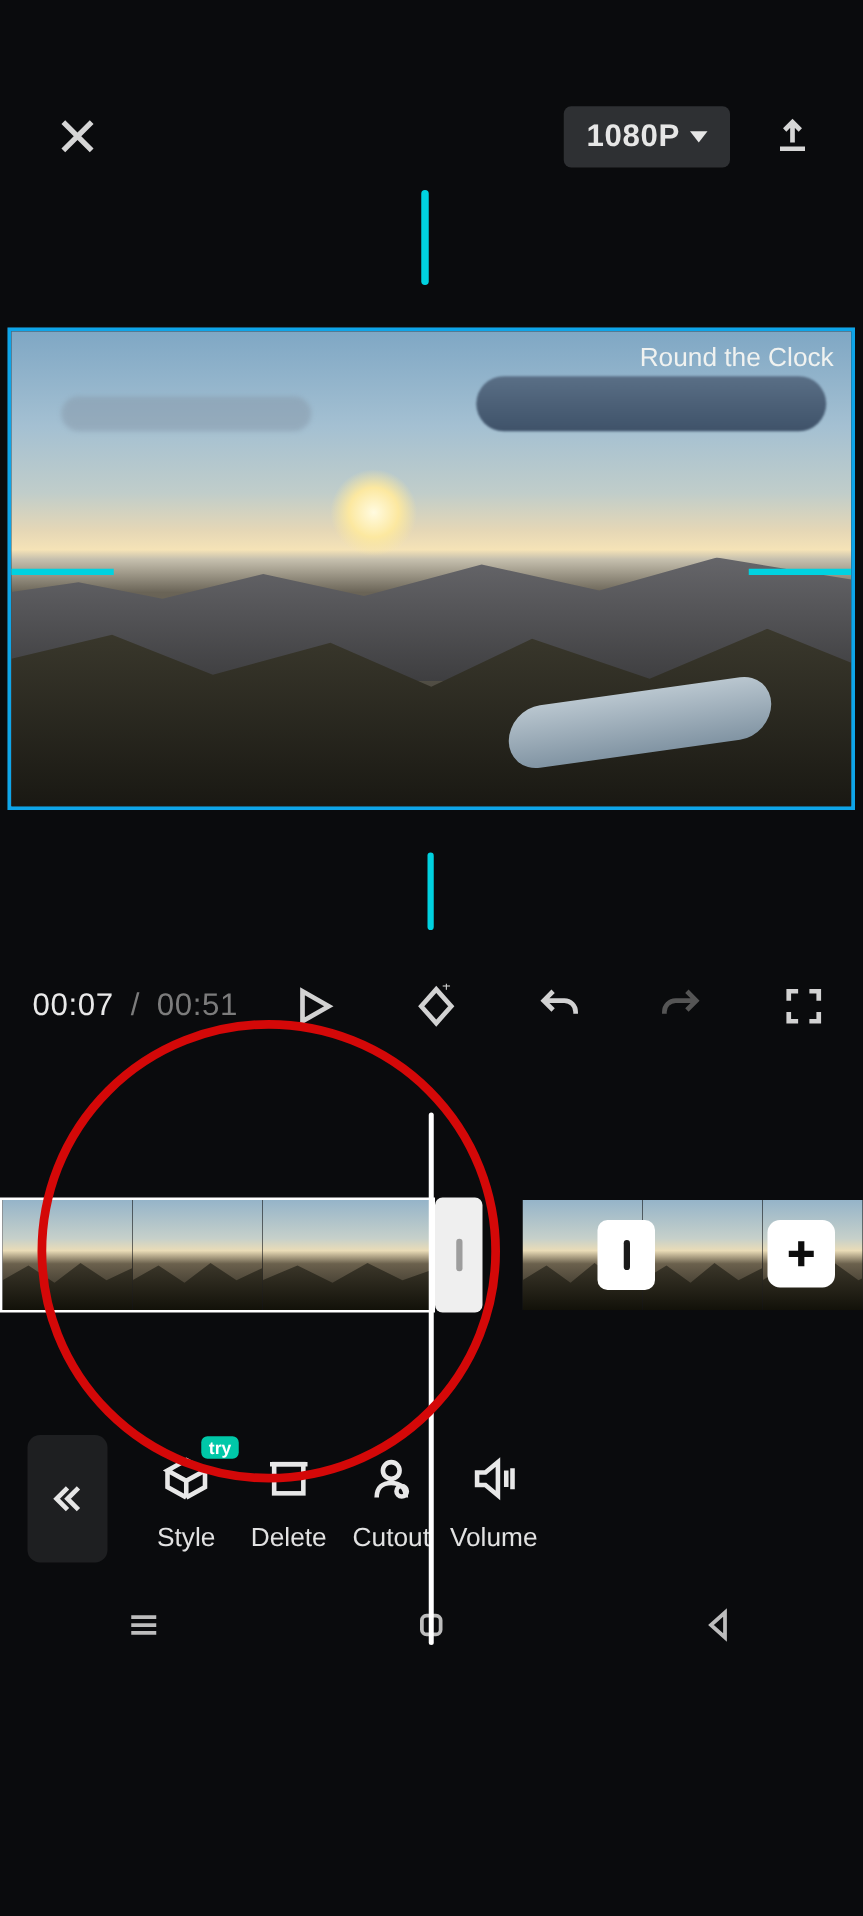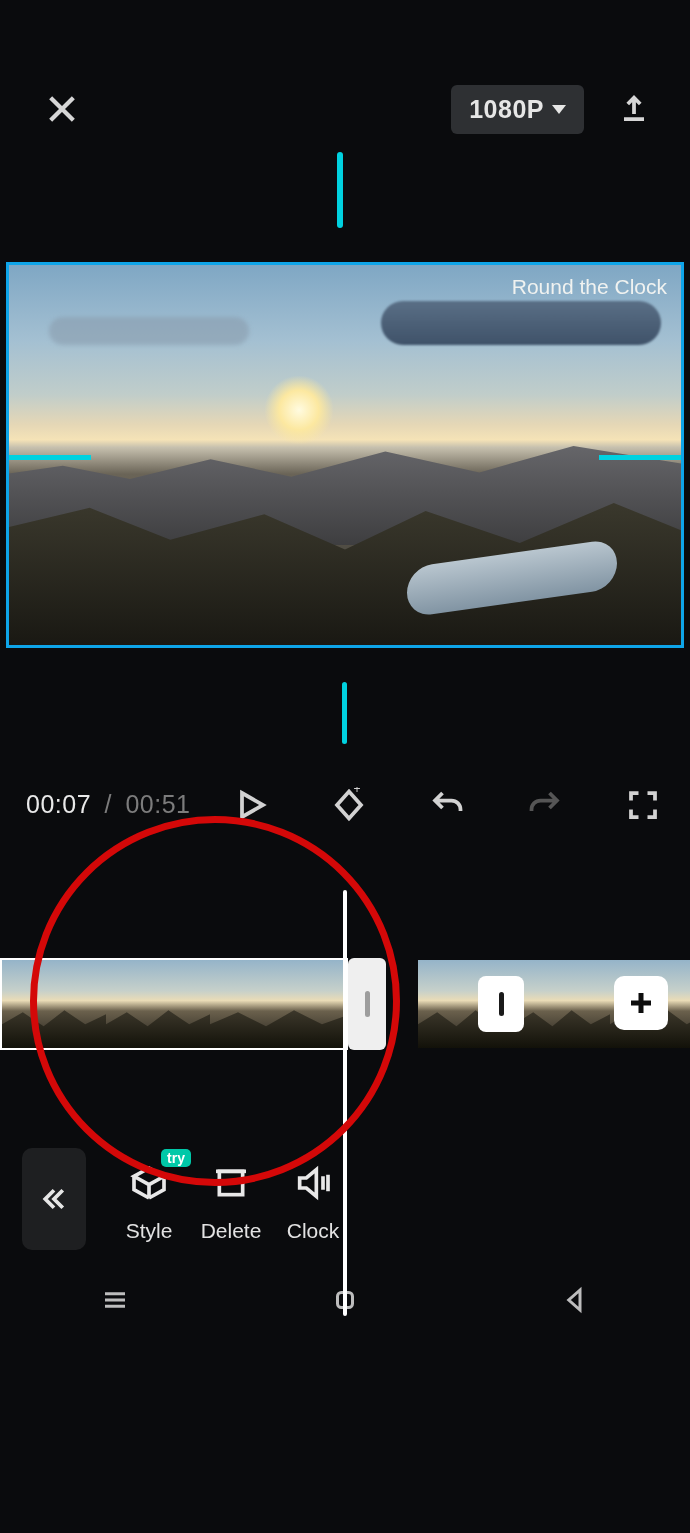--- a/index.html
+++ b/index.html
@@ -235,24 +235,34 @@
             <svg viewBox="0 0 24 24">
               <rect x="5" y="5" width="14" height="14"></rect>
               <path d="M3 5 H21"></path>
             </svg>
           </div>
         <div class="lbl">Delete</div>
       </div>
       <div class="tool">
         <div class="ico">
             <svg viewBox="0 0 24 24">
+              <circle cx="12" cy="8" r="4"></circle>
+              <path d="M5 21 C5 16 8 14 12 14 C16 14 19 16 19 21"></path>
+              <circle cx="17" cy="18" r="2.5"></circle>
+            </svg>
+          </div>
+        <div class="lbl">Cutout</div>
+      </div>
+      <div class="tool">
+        <div class="ico">
+            <svg viewBox="0 0 24 24">
               <path d="M4 9 H8 L14 4 V20 L8 15 H4 Z M18 8 V16 M21 7 V17"></path>
             </svg>
           </div>
-        <div class="lbl">Clock</div>
+        <div class="lbl">Volume</div>
       </div>
 
     </div>
   </div>
 
   <div class="navbar">
     <div><svg viewBox="0 0 24 24">
           <path d="M4 7 H20 M4 12 H20 M4 17 H20"></path>
         </svg></div>
     <div><svg viewBox="0 0 24 24">

